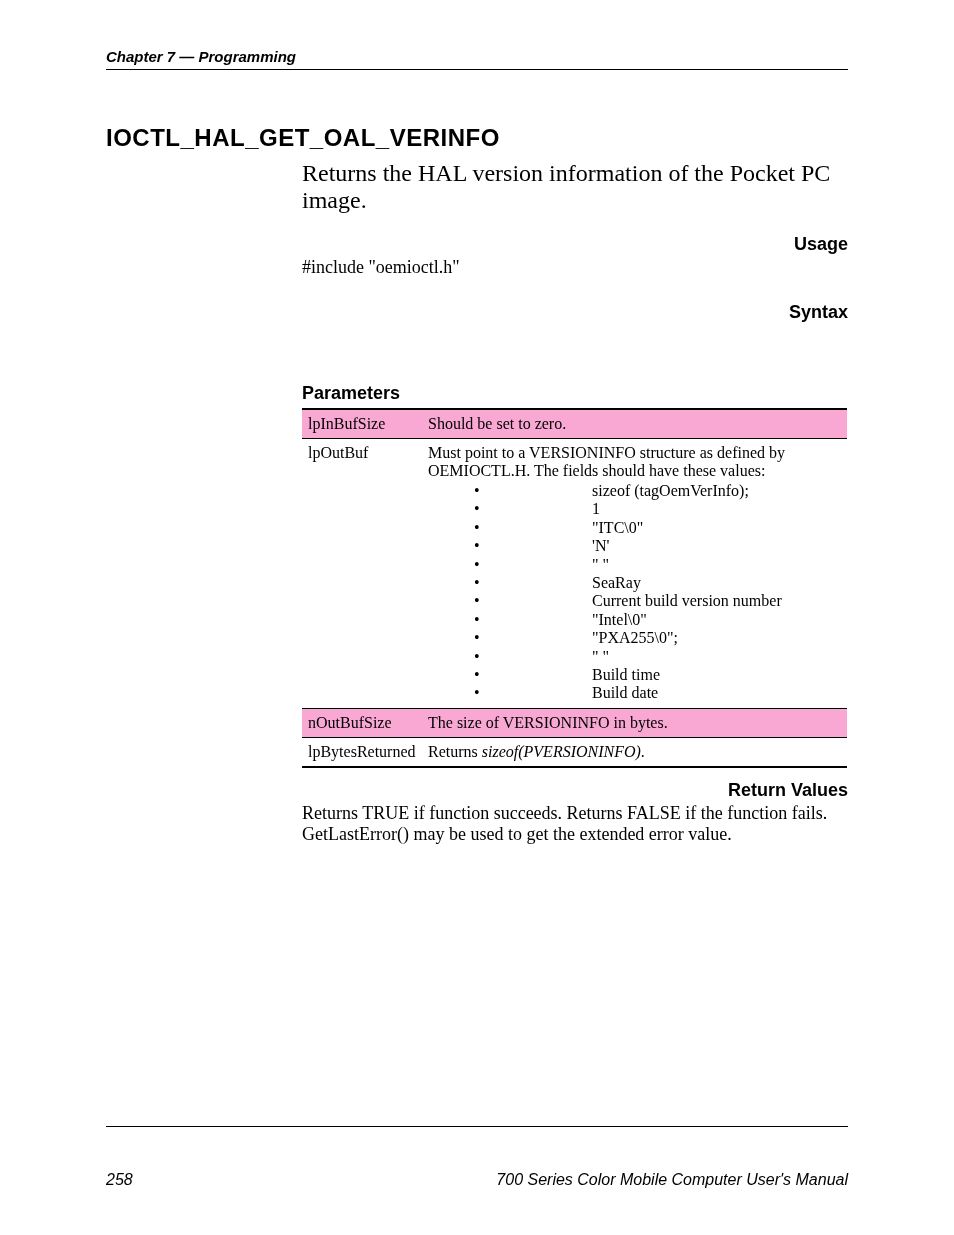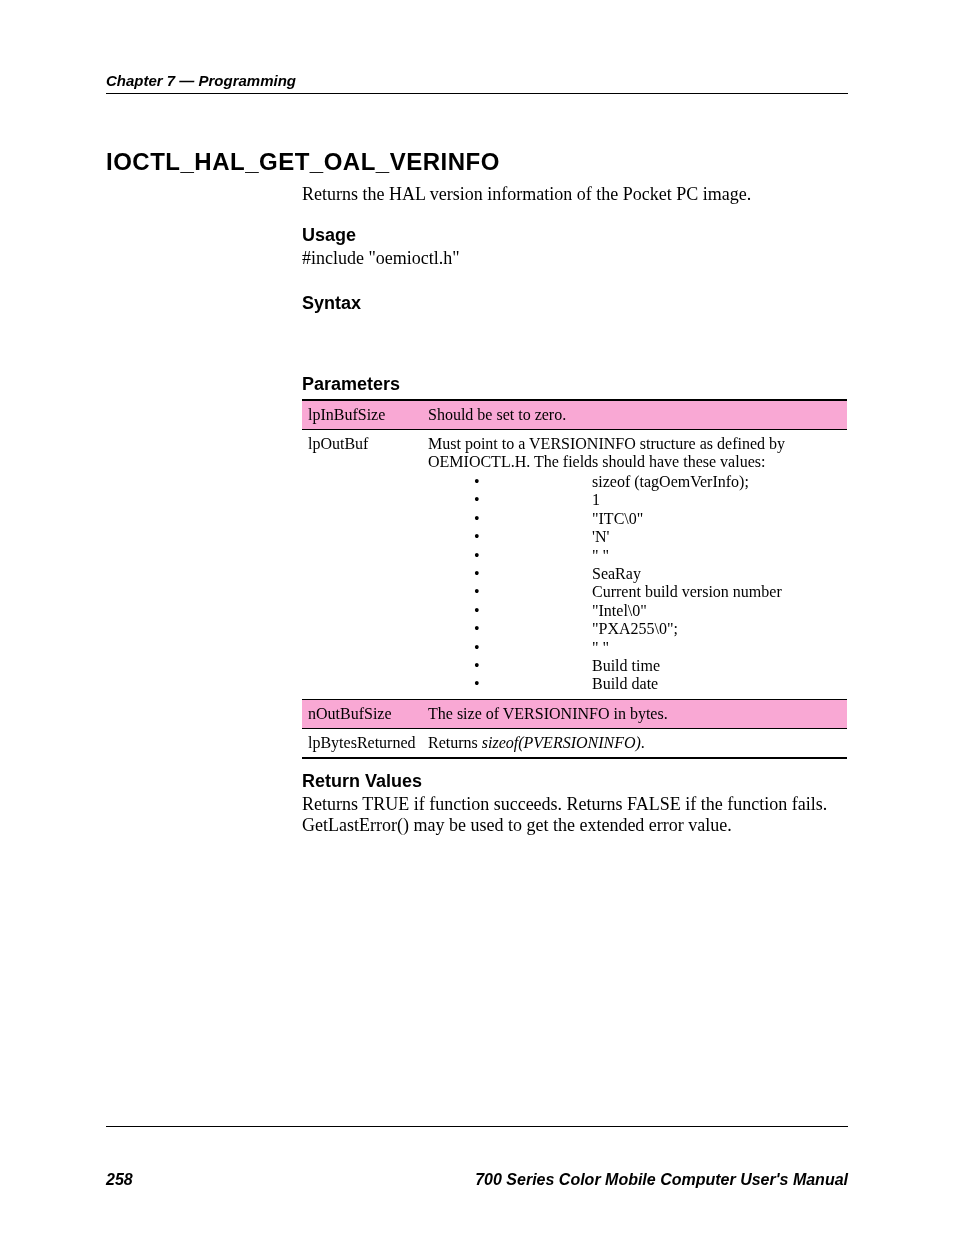--- a/index.html
+++ b/index.html
@@ -5,21 +5,21 @@
   * { margin: 0; padding: 0; box-sizing: border-box; }
   body {
     background: #fff;
     width: 954px;
     height: 1235px;
     font-family: "Times New Roman", Times, serif;
     color: #000;
     position: relative;
   }
   .page {
-    padding: 72px 106px 0 106px;
+    padding: 48px 106px 0 106px;
   }
   .chapter-header {
     font-family: Arial, Helvetica, sans-serif;
     font-weight: 700;
     font-style: italic;
     font-size: 15px;
     margin-bottom: 4px;
   }
   .hr-top {
     border: none;
@@ -30,28 +30,29 @@
     font-family: Arial, "Helvetica Neue", Helvetica, sans-serif;
     font-weight: 900;
     font-size: 24px;
     letter-spacing: 0.5px;
     margin-bottom: 8px;
   }
   .body-indent {
     margin-left: 196px;
   }
   .intro {
-    font-size: 18px;
+    font-size: 24px;
     margin-bottom: 20px;
   }
   .h2 {
     font-family: Arial, "Helvetica Neue", Helvetica, sans-serif;
     font-weight: 900;
     font-size: 18px;
     margin-bottom: 2px;
+    text-align: right;
   }
   .para {
     font-size: 18px;
     margin-bottom: 24px;
   }
   .syntax-gap {
     height: 58px;
   }
   .h2-params {
     font-family: Arial, "Helvetica Neue", Helvetica, sans-serif;
@@ -98,21 +99,21 @@
   }
   .footer hr {
     border: none;
     border-top: 1px solid #000;
     margin-bottom: 6px;
   }
   .footer-row {
     display: flex;
     justify-content: space-between;
     font-family: Arial, Helvetica, sans-serif;
-    font-weight: 700;
+    font-weight: 400;
     font-style: italic;
     font-size: 16px;
     margin-top: 44px;
   }
   .italic { font-style: italic; }
 </style>
 </head>
 <body>
 
 <div class="page">

